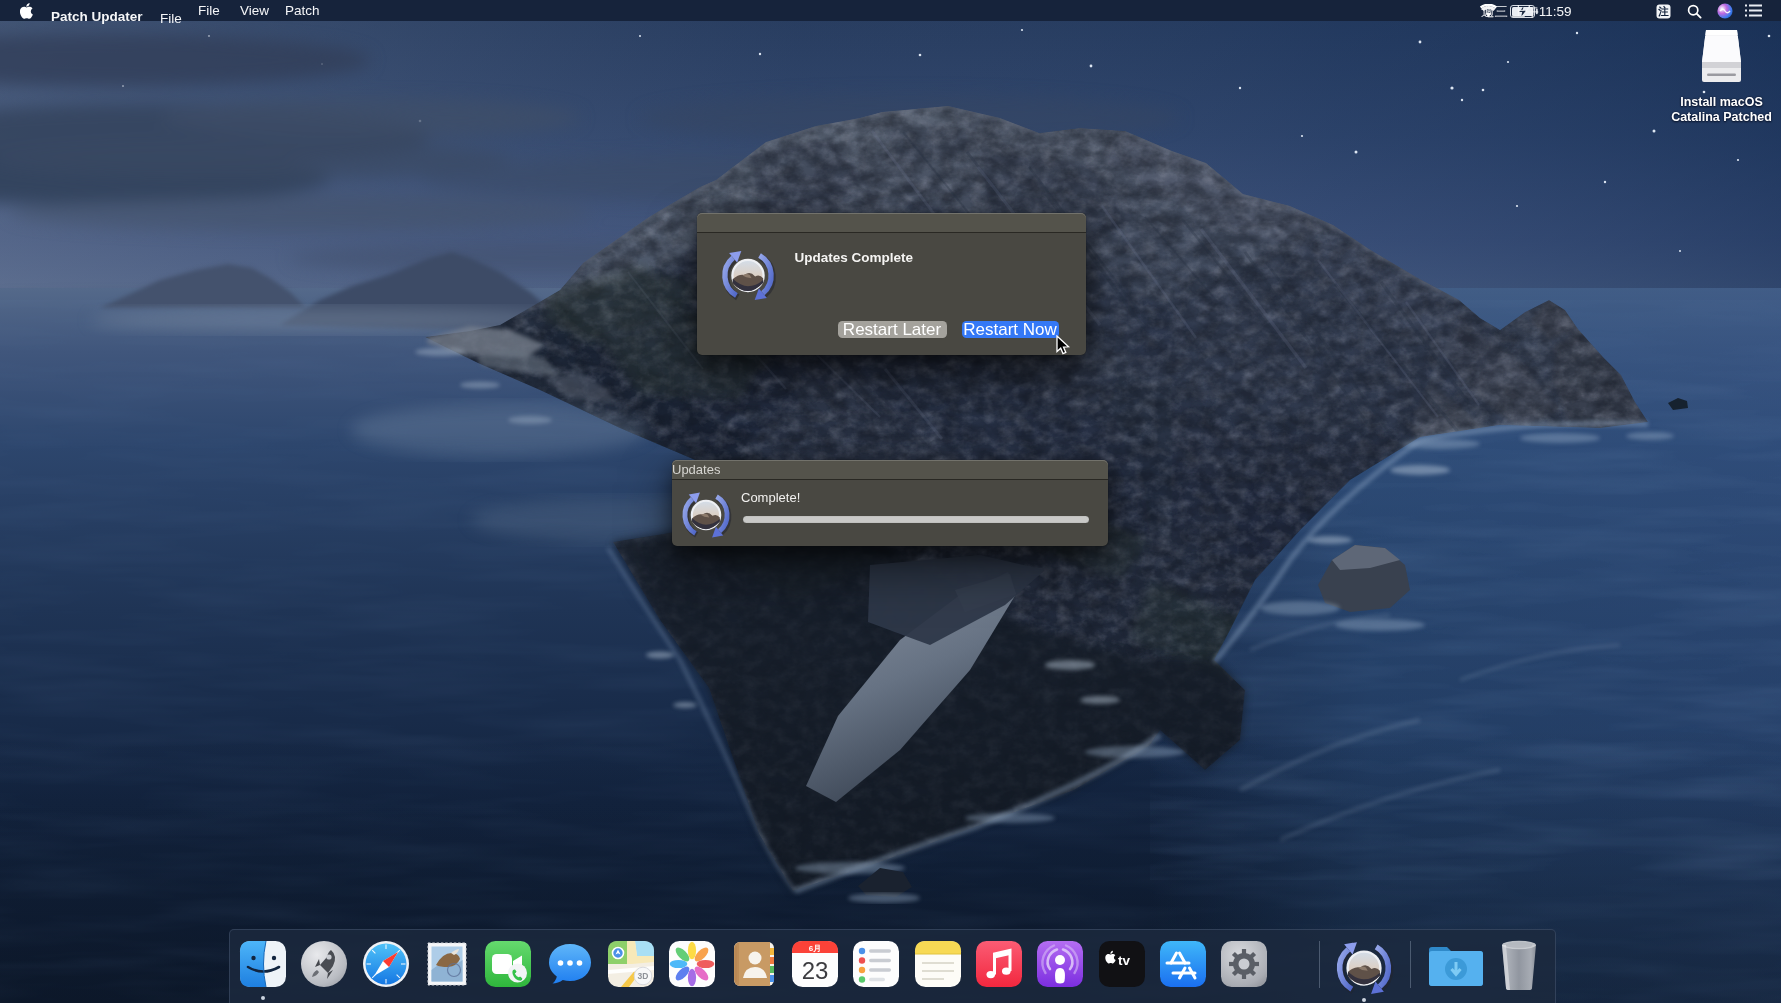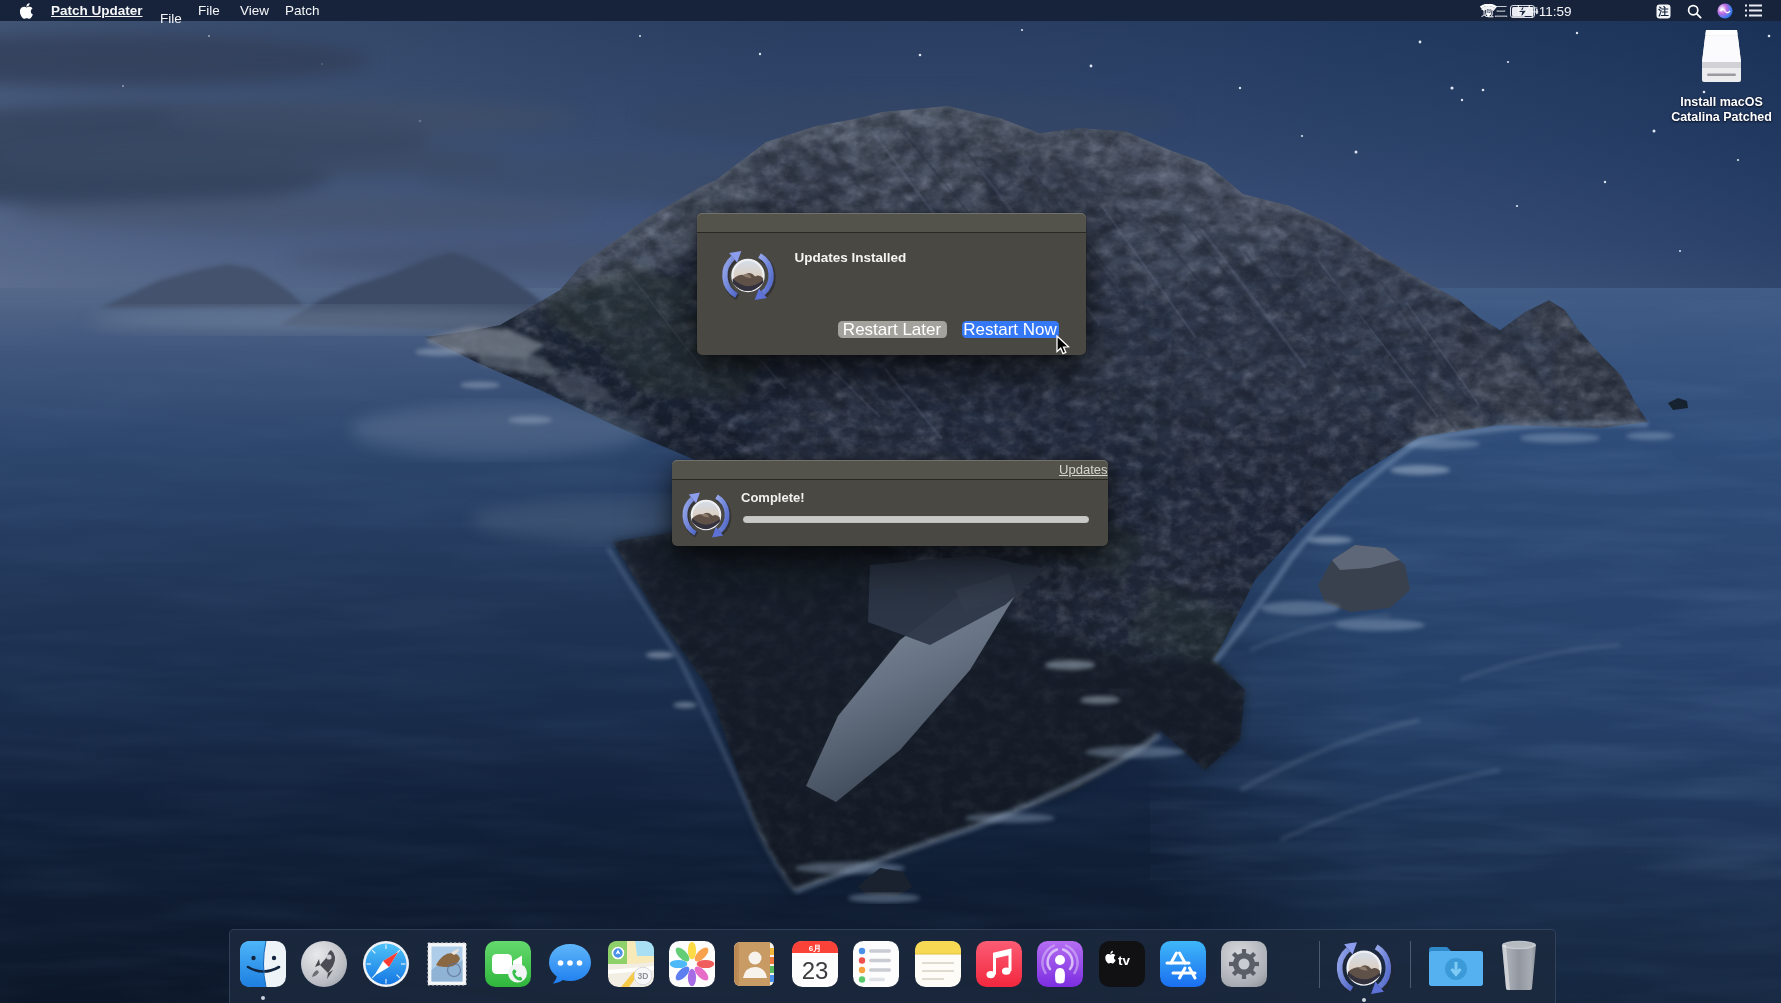--- a/index.html
+++ b/index.html
@@ -308,21 +308,21 @@
       <path d="M15,36 Q22,30 28,31.5 Q34,26 40,33 Q45,30 49,35 L49,40 Q40,49 32,49 Q22,49 15,41 Z" fill="#5f5148"></path>
       <path d="M26,32 Q30,29 34,31.5 L36,35 L30,34 Z" fill="#8d7b6c"></path>
       <path d="M15,36 Q24,44 32,44 Q41,44 49,37 L49,40 Q40,49.5 32,49.5 Q23,49.5 14.8,40 Z" fill="#33313e"></path>
     </g>
   </defs>
 </svg>
 <div id="menubar">
   <svg style="position:absolute;left:20px;top:3px" width="13" height="16" viewBox="0 0 13 16">
       <path fill="#ffffff" d="M10.8,8.5c0-2,1.6-3,1.7-3.1c-0.9-1.4-2.4-1.6-2.9-1.6c-1.2-0.1-2.4,0.7-3,0.7c-0.6,0-1.6-0.7-2.6-0.7C2.6,3.9,1.3,4.6,0.6,5.8c-1.4,2.4-0.4,6,1,8c0.7,1,1.5,2.1,2.5,2c1,0,1.4-0.6,2.6-0.6c1.2,0,1.5,0.6,2.6,0.6c1.1,0,1.8-1,2.4-2c0.8-1.1,1.1-2.2,1.1-2.3C12.8,11.5,10.8,10.7,10.8,8.5z M8.8,2.6c0.5-0.7,0.9-1.6,0.8-2.6C8.8,0.1,7.8,0.6,7.2,1.3C6.7,1.9,6.2,2.9,6.3,3.8C7.2,3.9,8.2,3.3,8.8,2.6z"></path>
     </svg>
-  <b style="position:absolute;left:51px;top:3px;text-decoration:underline;">Patch Updater</b>
+  <b style="position:absolute;left:51px;top:9px;">Patch Updater</b>
   <span style="position:absolute;left:160px;top:11px;">File</span>
   <span style="position:absolute;left:198px;top:3px;">File</span>
   <span style="position:absolute;left:240px;top:3px;">View</span>
   <span style="position:absolute;left:285px;top:3px;">Patch</span>
   <svg style="position:absolute;left:1479px;top:4px" width="19" height="14" viewBox="0 0 19 14">
     <path d="M9.5,13.2 L12.4,9.6 C10.7,8.3 8.3,8.3 6.6,9.6 Z" fill="#fff"></path>
     <path d="M4.5,7.0 C7.4,4.7 11.6,4.7 14.5,7.0 L16.6,4.4 C12.5,1.1 6.5,1.1 2.4,4.4 Z" fill="#fff" opacity="0.95"></path>
     <path d="M0.3,1.8 L1.6,3.4 C6.2,-0.3 12.8,-0.3 17.4,3.4 L18.7,1.8 C13.3,-2.5 5.7,-2.5 0.3,1.8 Z" fill="#fff" opacity="0.0"></path>
     <path d="M0.9,2.5 C5.9,-1.4 13.1,-1.4 18.1,2.5 L16.6,4.4 C12.5,1.1 6.5,1.1 2.4,4.4 Z" fill="#fff"></path>
   </svg>
@@ -616,34 +616,34 @@
 <path d="M6,8 L40,8 L36,51 Q36,53 33,53 L13,53 Q10,53 10,51 Z" fill="url(#tr1)" opacity="0.78"></path>
 <ellipse cx="23" cy="8" rx="17" ry="4.2" fill="#ced1d6" opacity="0.9"></ellipse>
 <ellipse cx="23" cy="8" rx="13.5" ry="3" fill="#b4b8bf" opacity="0.9"></ellipse>
 <path d="M6,8 L10,8 L14,53 L13,53 Q10,53 10,51 Z" fill="#e8eaed" opacity="0.6"></path>
       </svg></span>
 <div style="position:absolute;left:260.5px;top:995.5px;width:4.5px;height:4.5px;border-radius:50%;background:#d5dce8;opacity:0.95;z-index:46"></div>
 <div style="position:absolute;left:1361.5px;top:997.5px;width:4.5px;height:4.5px;border-radius:50%;background:#d5dce8;opacity:0.95;z-index:46"></div>
 </div>
 
 <div class="win" style="left:672px;top:459.5px;width:435.5px;height:86px;">
-  <div class="tbar" style="text-align:right;color:#d6d5d1;font-size:13px;line-height:20px;text-decoration:underline;">Updates</div>
+  <div class="tbar" style="text-align:left;color:#d6d5d1;font-size:13px;line-height:20px;">Updates</div>
   <svg style="position:absolute;left:6px;top:29px" width="56" height="52" viewBox="0 0 64 64">
       <use href="#upicon"></use>
     </svg>
-  <div style="position:absolute;left:69px;top:30px;color:#f2f1ef;font-size:13px;font-weight:bold;">Complete!</div>
+  <div style="position:absolute;left:69px;top:30px;color:#f2f1ef;font-size:13px;font-weight:normal;">Complete!</div>
   <div style="position:absolute;left:70.5px;top:56.5px;width:346px;height:6.5px;border-radius:3.5px;background:#c9c9c7;box-shadow:inset 0 0 1px rgba(0,0,0,.4);"></div>
 </div>
 
 <div class="win" style="left:696.5px;top:212.5px;width:389px;height:142.5px;">
   <div class="tbar"></div>
   <svg style="position:absolute;left:21px;top:34px" width="60" height="57" viewBox="0 0 64 64">
       <use href="#upicon"></use>
     </svg>
-  <div style="position:absolute;left:98px;top:37px;color:#f5f4f2;font-size:13.5px;font-weight:bold;">Updates Installed</div>
+  <div style="position:absolute;left:98px;top:37px;color:#f5f4f2;font-size:13.5px;font-weight:bold;">Updates Complete</div>
   <div class="btn" style="left:141px;top:108px;width:109px;background:#a4a29c;">Restart Later</div>
   <div class="btn" style="left:265px;top:108px;width:97px;background:#3478f6;">Restart Now</div>
 </div>
 
 <svg style="position:absolute;left:1054px;top:335px;z-index:60" width="20" height="22" viewBox="0 0 20 22">
   <path d="M3,1 L3,16.5 L6.7,13.2 L9.0,18.6 L11.8,17.4 L9.5,12.1 L14.5,11.8 Z" fill="#000" stroke="#fff" stroke-width="1.3"></path>
 </svg>
 
 <svg style="position:absolute;left:1697px;top:28px;z-index:20" width="49" height="60" viewBox="0 0 49 60">
   <path d="M9,2 L40,2 L44,34 L5,34 Z" fill="#f5f5f7"></path>

